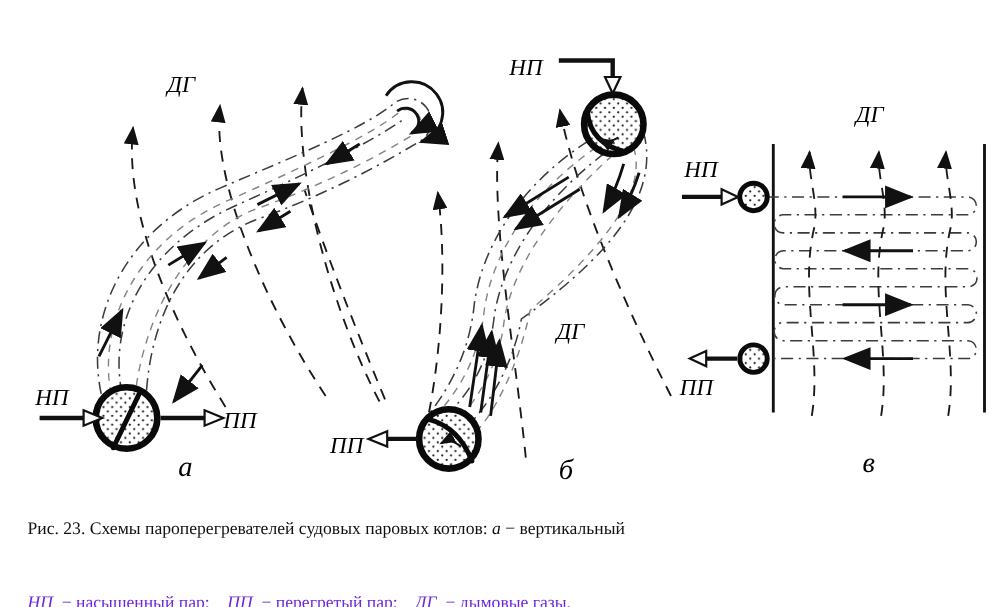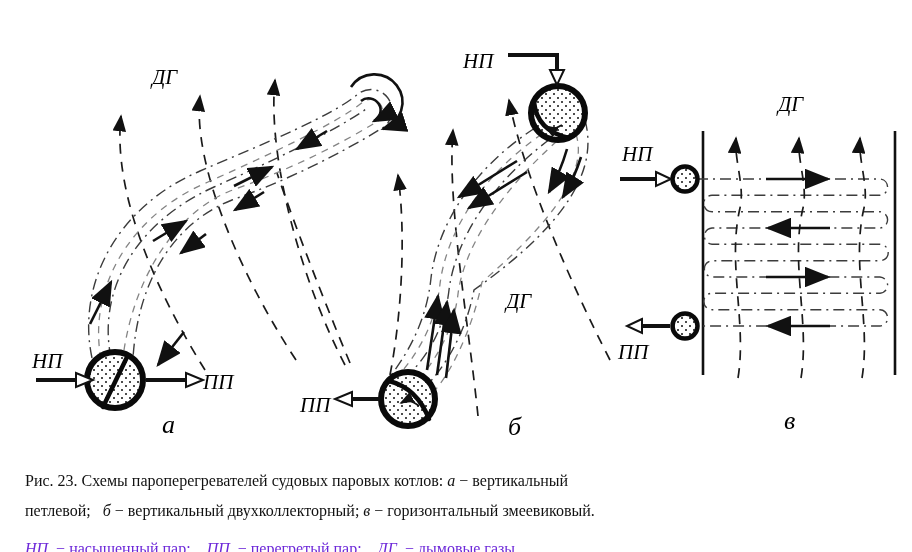--- a/index.html
+++ b/index.html
@@ -186,19 +186,18 @@
       <text class="lbl-text" x="778" y="83">ДГ</text>
       <text class="lbl-text" x="622" y="133">НП</text>
       <text class="lbl-text" x="618" y="331">ПП</text>
       <text class="tag-text" x="784" y="401">в</text>
     </g>
   </svg>
 
   
   <div id="caption">
     <div><span>Рис. 23. Схемы пароперегревателей судовых паровых котлов: </span><span class="em">а</span><span> − вертикальный</span></div>
-    <div><span>петлевой;&nbsp;&nbsp; </span><span class="em">б</span><span> − вертикальный двухколлекторный; </span><span class="em">в</span><span> − горизонтальный змеевиковый.</span></div>
   </div>
 
   
   <div id="legend"><span class="em">НП</span><span>&nbsp; − насыщенный пар;&nbsp;&nbsp;&nbsp; </span><span class="em">ПП</span><span>&nbsp; − перегретый пар;&nbsp;&nbsp;&nbsp; </span><span class="em">ДГ</span><span>&nbsp; − дымовые газы.</span></div>
 
 </div>
 
 </body></html>

